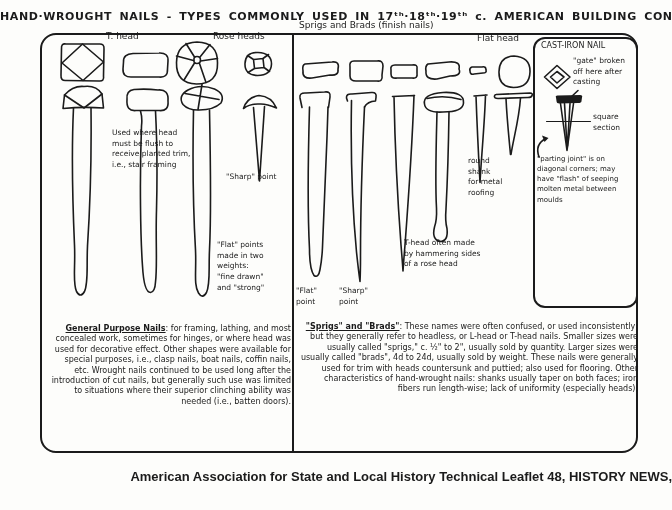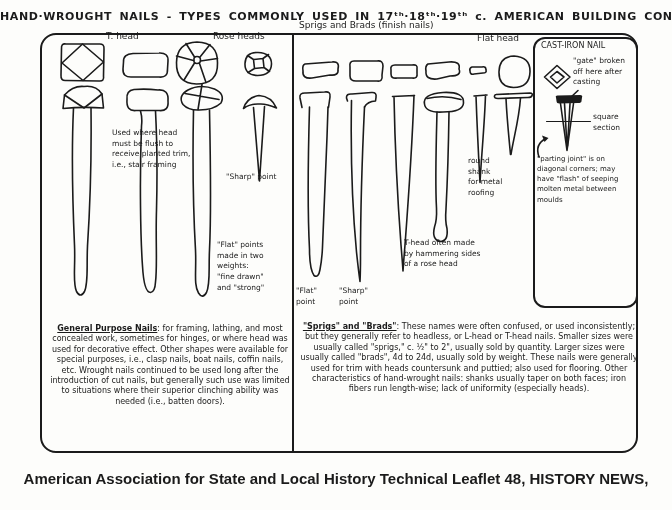--- a/index.html
+++ b/index.html
@@ -8,24 +8,24 @@
   .abs{position:absolute;}
   .title{top:10px;left:0;width:672px;text-align:center;font-size:11px;font-weight:bold;
          letter-spacing:.6px;word-spacing:3px;white-space:nowrap;}
   .main-box{left:40px;top:33px;width:598px;height:420px;border:2px solid #1b1b1b;
             border-radius:16px;box-sizing:border-box;}
   .divider-v{left:292px;top:35px;width:2px;height:416px;background:#1b1b1b;}
   .cast-box{left:533px;top:37px;width:105px;height:271px;border:2px solid #1b1b1b;
             border-radius:12px;box-sizing:border-box;background:#fdfdfb;}
   .seclbl{font-size:9px;font-weight:normal;white-space:nowrap;}
   .note{font-size:7.5px;line-height:1.42;white-space:pre-line;}
-  .textblock{font-size:8px;line-height:1.3;text-align:center;}
+  .textblock{font-size:8px;line-height:1.3;text-align:right;}
   .u{text-decoration:underline;font-weight:bold;}
-  .caption{top:468px;left:0;width:672px;text-align:center;
-           font-family:"Liberation Sans",sans-serif;font-size:15px;font-weight:bold;line-height:1.45;}
+  .caption{top:468px;left:0;width:672px;text-align:right;
+           font-family:"Liberation Sans",sans-serif;font-size:13px;font-weight:bold;line-height:1.45;}
   svg.overlay{position:absolute;left:0;top:0;pointer-events:none;}
   svg .ink{stroke:#1b1b1b;fill:none;stroke-width:1.6;stroke-linecap:round;stroke-linejoin:round;}
   svg .thin{stroke-width:1;}
   svg .fill{fill:#1b1b1b;stroke:none;}
 </style>
 </head>
 <body>
 
 <div class="page">
 

